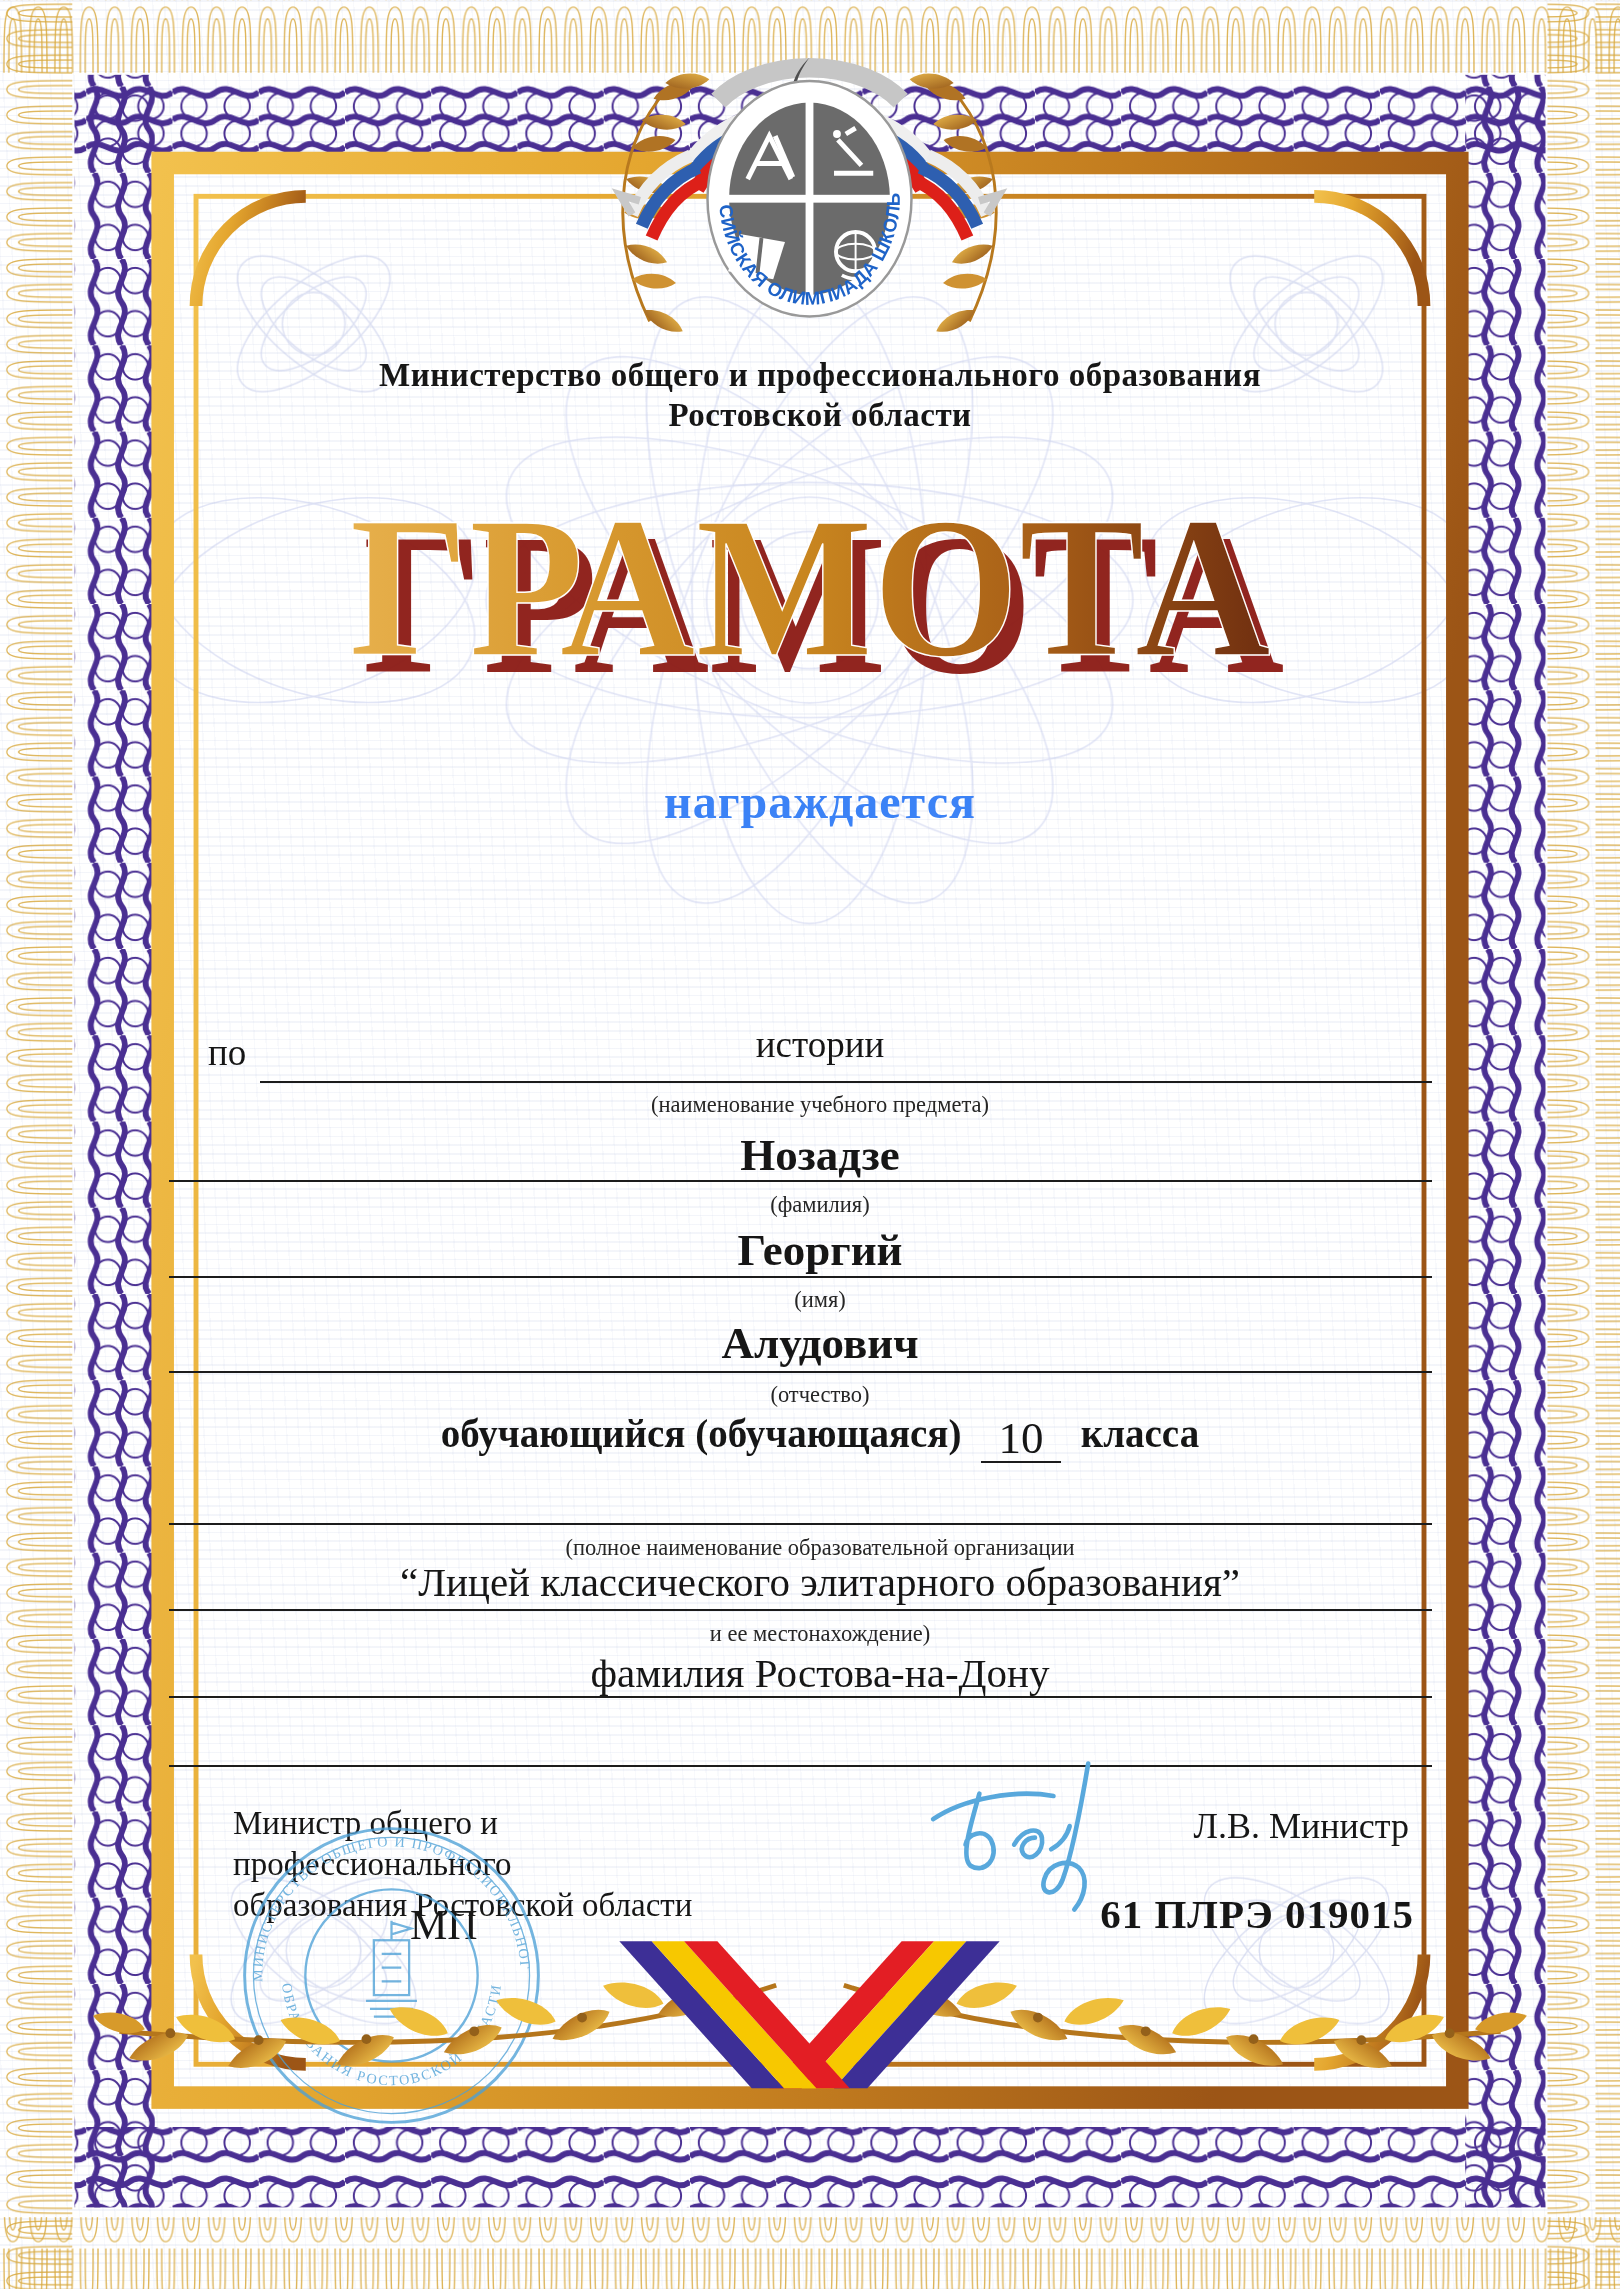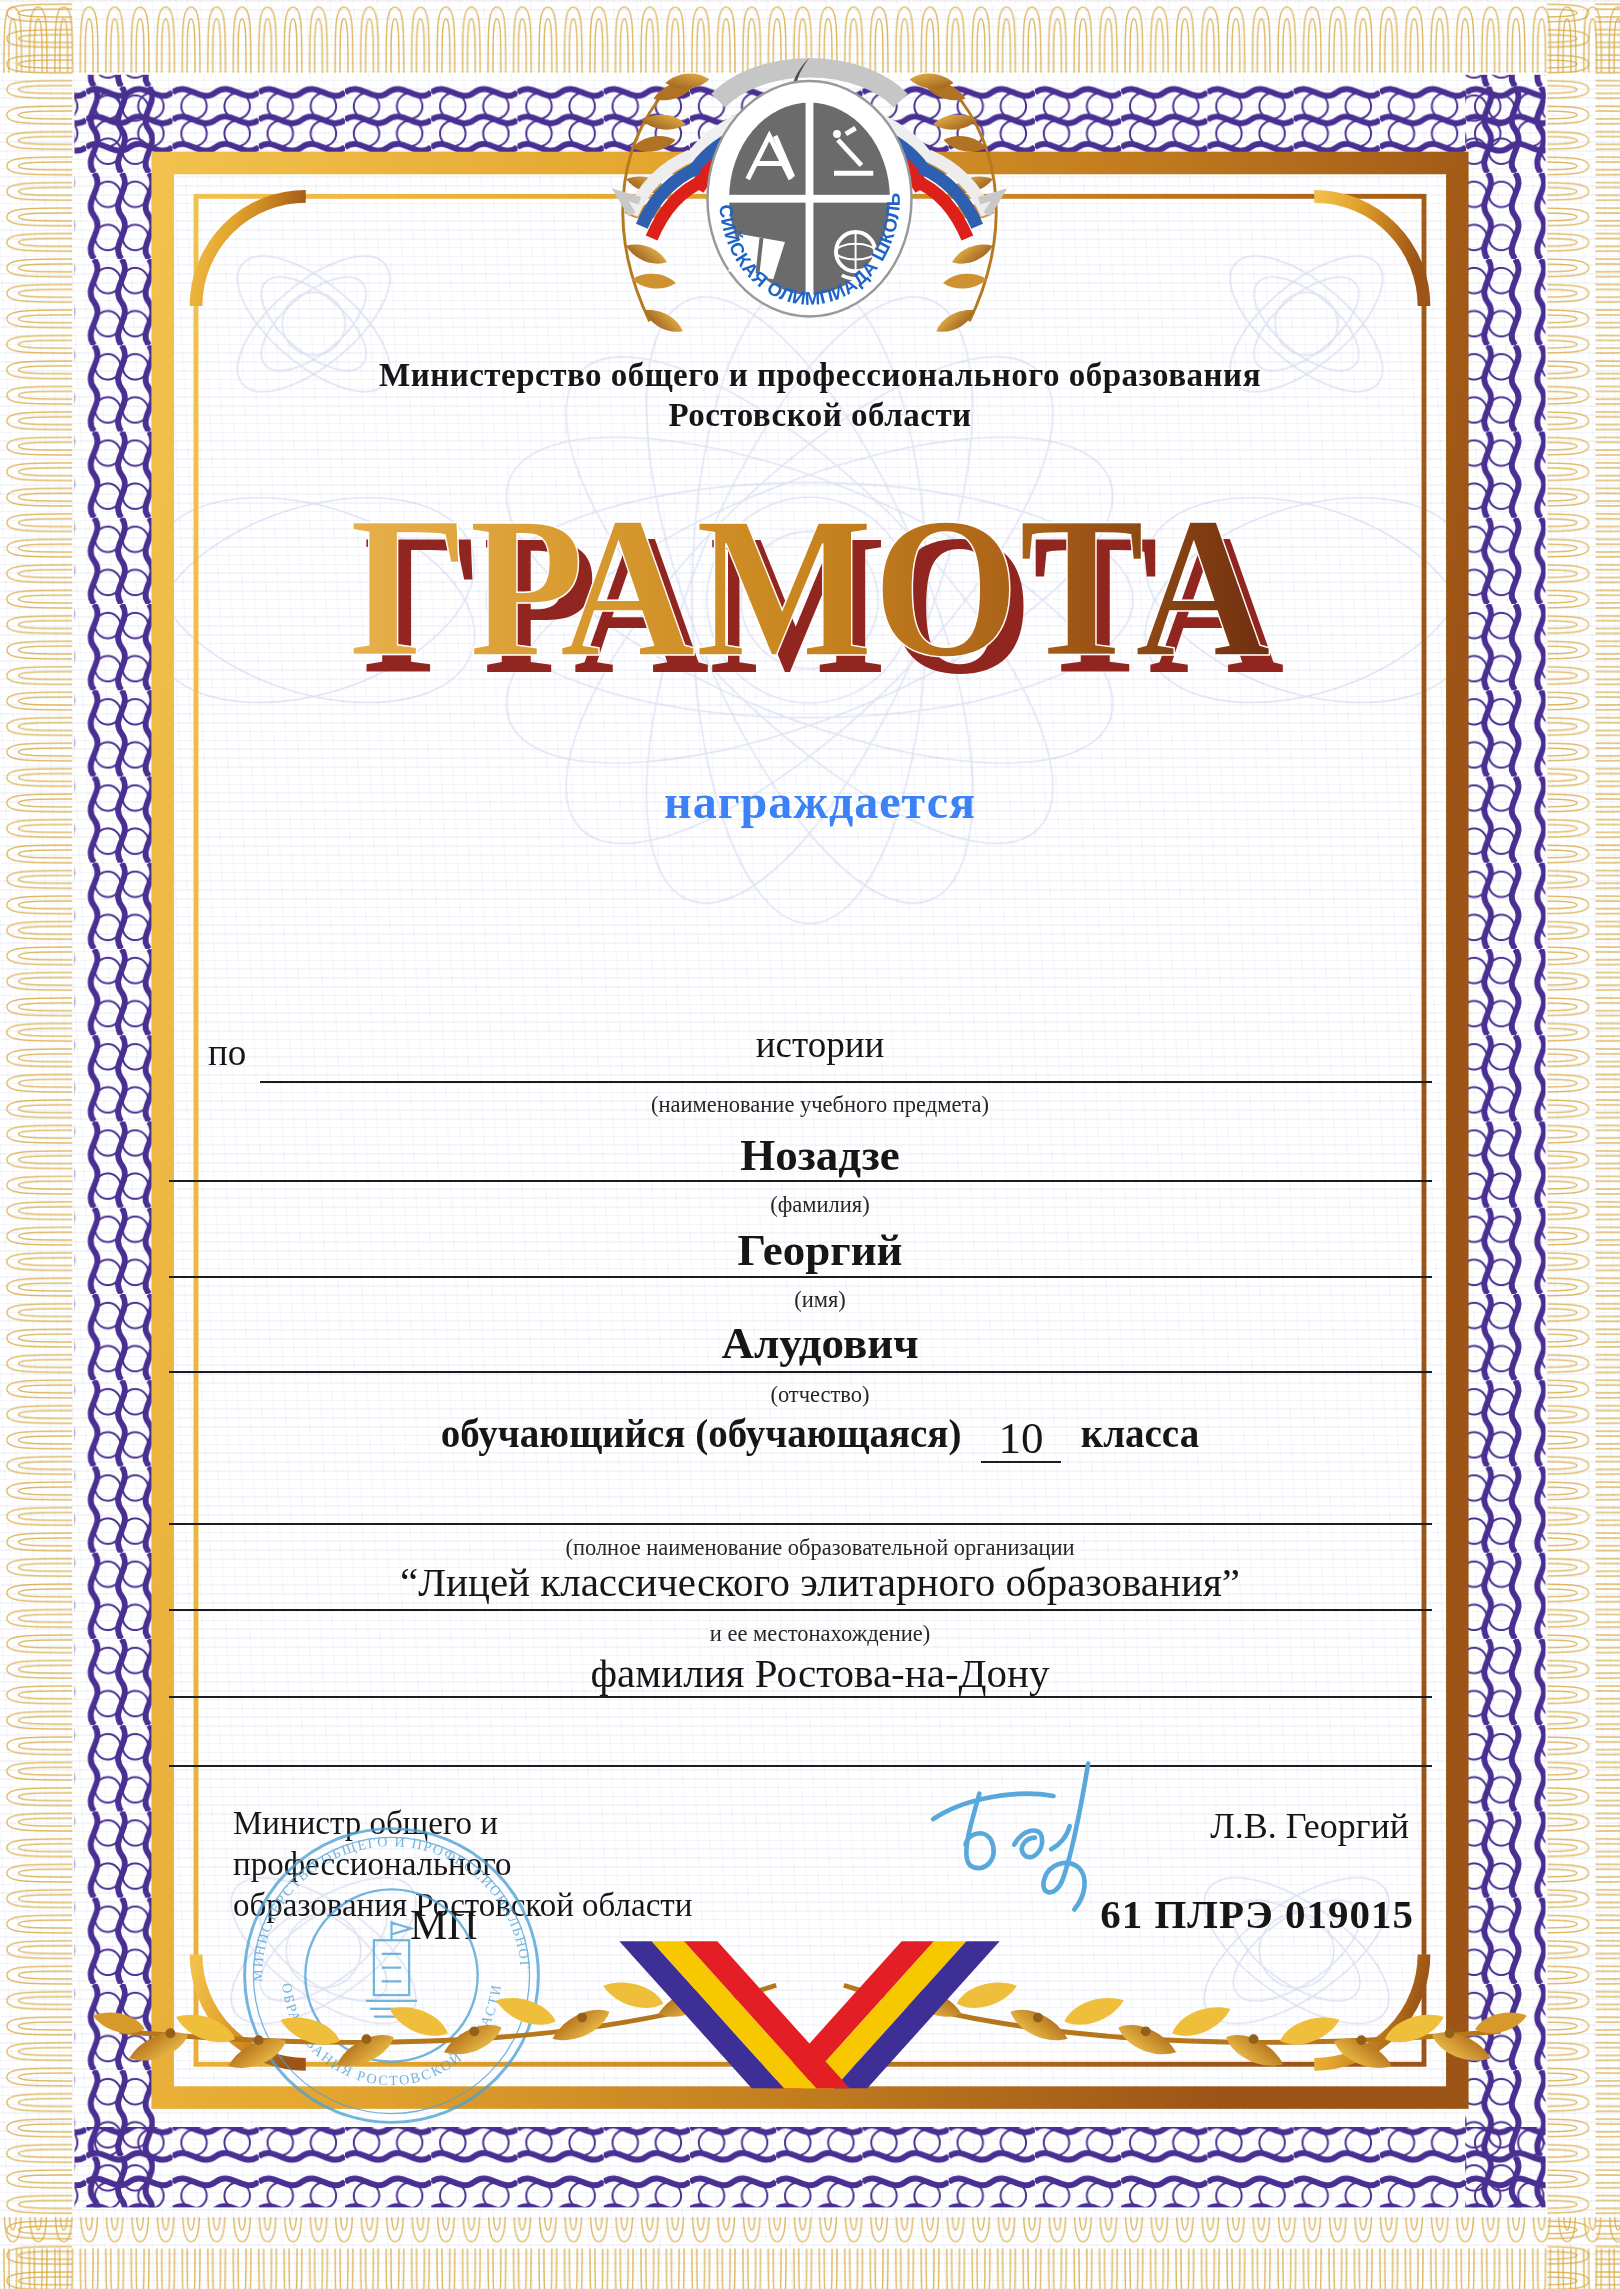--- a/index.html
+++ b/index.html
@@ -275,21 +275,21 @@
     <div>Министр общего и профессионального</div>
     <div>образования Ростовской области</div>
   </div>
 
   <svg class="abs z3" style="left:892px;top:1759px" width="235" height="162" viewBox="0 0 160 140">
     <path d="M14,52 C40,34 86,26 118,32 M54,30 C46,58 38,84 46,92 C58,100 72,86 64,70 C58,60 44,64 42,74
              M84,74 C92,60 106,58 108,68 C110,80 98,90 92,82 C88,76 94,68 102,68 M116,78 C124,74 130,66 132,58
              M148,4 C142,40 134,82 126,104 C120,120 106,118 110,104 C114,90 130,86 140,94 C148,102 146,118 136,130" fill="none" stroke="#58a8dc" stroke-width="4" stroke-linecap="round"></path>
   </svg>
 
-  <div class="abs z2 balina">Л.В. Георгий</div>
+  <div class="abs z2 balina">Л.В. Министр</div>
   <div class="abs z2 mp">МП</div>
   <div class="abs z2 serial">61 ПЛРЭ 019015</div>
 
   <svg class="abs z4" style="left:227px;top:1811px;opacity:0.78" width="329" height="329" viewBox="0 0 336 336">
     <g fill="none" stroke="#4da0d6">
       <circle cx="168" cy="168" r="150" stroke-width="3"></circle>
       <circle cx="168" cy="168" r="141" stroke-width="1.3"></circle>
       <circle cx="168" cy="168" r="88" stroke-width="2.4"></circle>
       <g stroke-width="2.3">
         <rect x="150" y="132" width="36" height="56"></rect>

